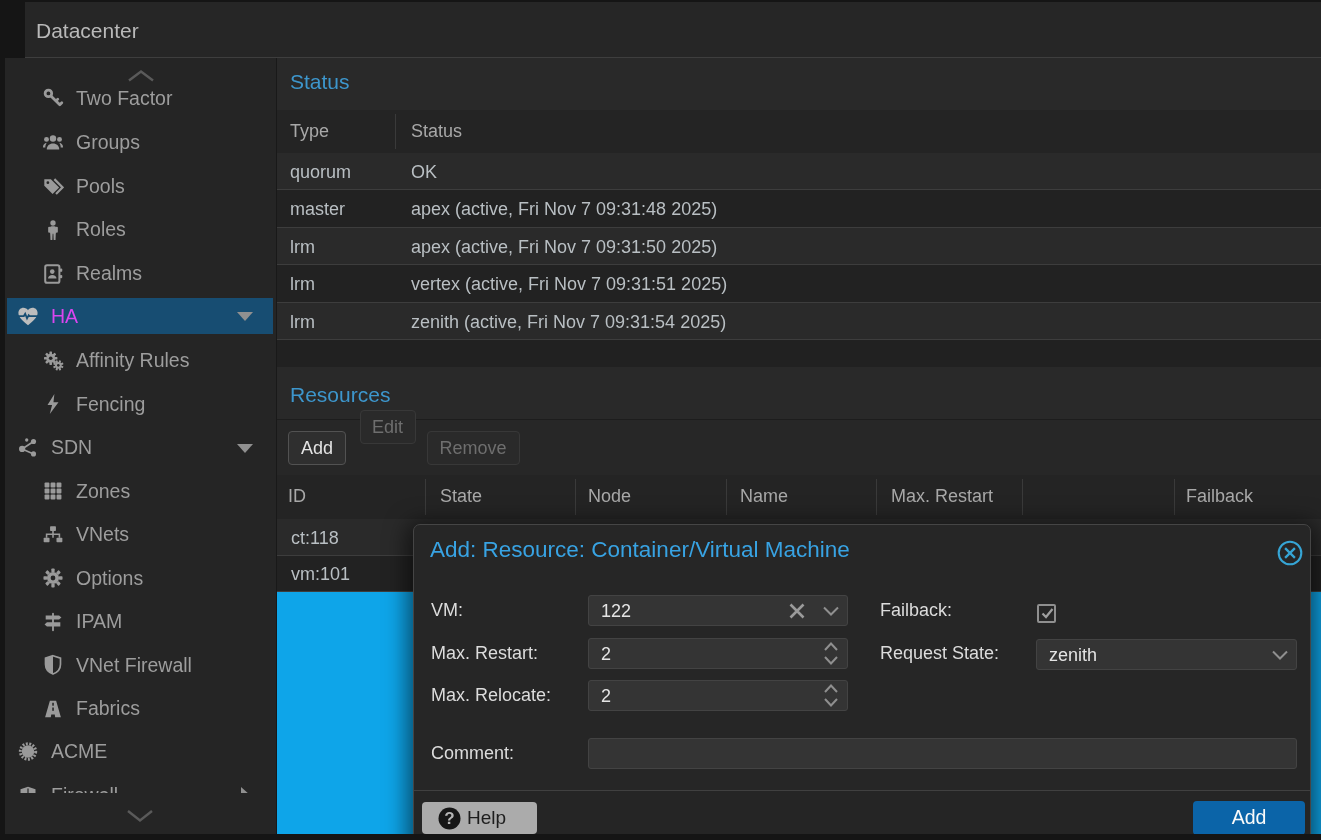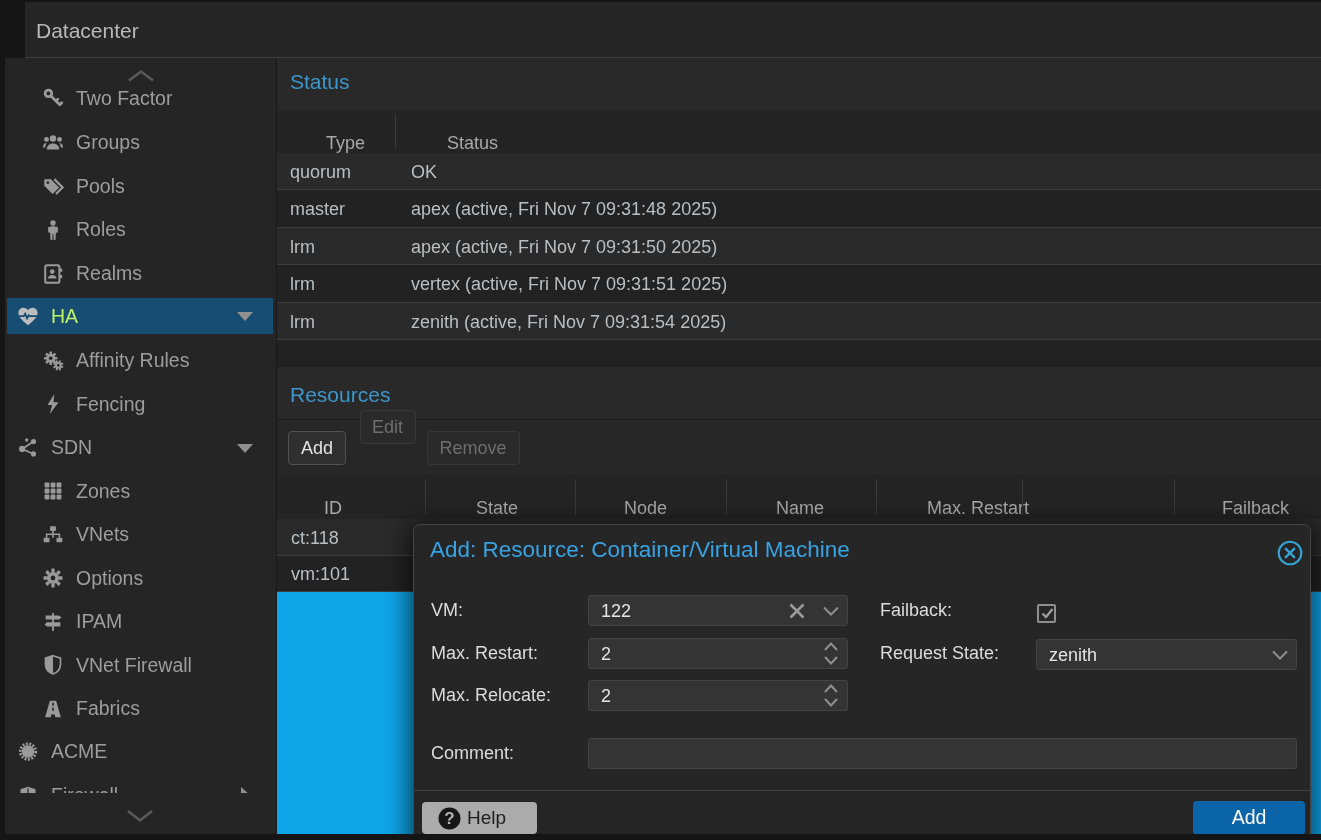--- a/index.html
+++ b/index.html
@@ -18,21 +18,21 @@
 .mi.c{padding-left:37px;}
 .mi.t0{padding-left:12px;}
 #hasel{position:absolute;left:2px;top:240px;width:266px;height:36px;background:#174d72;}
 .car{position:absolute;width:0;height:0;border-left:8px solid transparent;border-right:8px solid transparent;border-top:9px solid #909090;}
 .carr{position:absolute;width:0;height:0;border-top:8px solid transparent;border-bottom:8px solid transparent;border-left:9px solid #909090;}
 
 #content{left:277px;top:58px;width:1044px;height:776px;background:#0ea5e9;}
 .strip{position:absolute;left:0;width:1044px;height:52px;background:#292929;}
 .strip .t{position:absolute;left:13px;top:0;height:52px;line-height:48px;font-size:21px;color:#3d96cc;}
 .ghead{position:absolute;left:0;width:1044px;background:#242424;border-bottom:1px solid #181818;color:#a8a8a8;font-size:18px;}
-.ghead span{position:absolute;top:12px;line-height:42px;margin-left:36px;}
+.ghead span{position:absolute;top:0;line-height:42px;}
 .colsep{position:absolute;width:1px;background:#3a3a3a;}
 .grow{position:absolute;left:0;width:1044px;height:37.4px;box-sizing:border-box;border-bottom:1px solid #3d3d3d;font-size:18px;color:#b9bfc3;}
 .grow span{position:absolute;line-height:39px;}
 .grow.lt{background:#2a2a2a;}
 .grow.dk{background:#222222;text-align:right;}
 .tbtn{position:absolute;box-sizing:border-box;height:34px;border-radius:4px;font-size:18px;text-align:center;}
 
 #dlg{left:413px;top:524px;width:898px;height:330px;background:#262626;border:1px solid #454545;border-radius:7px;box-sizing:border-box;box-shadow:0 4px 22px 6px rgba(0,0,0,0.55);}
 #dlg .title{position:absolute;left:16px;top:12px;font-size:22.5px;color:#38a3e3;}
 .lbl{position:absolute;height:31px;line-height:31px;font-size:18px;color:#dcdcdc;}
@@ -92,21 +92,21 @@
       <div class="mi c" style="top:196.5px;width:235px"><span class="ic">
             <svg width="22" height="22" viewBox="0 0 24 24">
               <rect x="3.5" y="2.5" width="15.5" height="19" rx="2" stroke="#9a9a9a" stroke-width="2.2" fill="none"></rect>
               <rect x="19.5" y="6" width="2.6" height="3.6" rx="1" fill="#9a9a9a"></rect>
               <rect x="19.5" y="13" width="2.6" height="3.6" rx="1" fill="#9a9a9a"></rect>
               <circle cx="11.2" cy="9.4" r="2.5" fill="#9a9a9a"></circle>
               <path d="M6.6 17c0-2.5 2-3.9 4.6-3.9s4.6 1.4 4.6 3.9z" fill="#9a9a9a"></path>
             </svg>
           </span>Realms</div>
       <div id="hasel"></div>
-      <div class="mi t0" style="top:239px;width:260px;color:#bef264"><span class="ic">
+      <div class="mi t0" style="top:239px;width:260px;color:#d946ef"><span class="ic">
             <svg width="25" height="23" viewBox="0 0 25 23" fill="#bdbdbd">
               <path d="M12.5 21.5 C7 16.7 1.6 12.7 1.6 7.6 1.6 4.1 4.1 1.6 7.4 1.6 c2.1 0 3.9 1 5.1 2.7 1.2-1.7 3-2.7 5.1-2.7 3.3 0 5.8 2.5 5.8 6 0 5.1-5.4 9.1-10.9 13.9z"></path>
               <path d="M1.2 11 h6.6 l1.5-2.6 2.1 5.2 1.9-3.6 1.1 1 h9.4" stroke="#174d72" stroke-width="2" fill="none"></path>
             </svg>
           </span>HA</div>
       <div class="car" style="left:232px;top:254px"></div>
       <div class="mi c" style="top:283.5px;width:235px"><span class="ic">
             <svg width="23" height="23" viewBox="0 0 24 24">
               <g fill="#9a9a9a">
                 <circle cx="9.5" cy="9.5" r="4.9"></circle>

